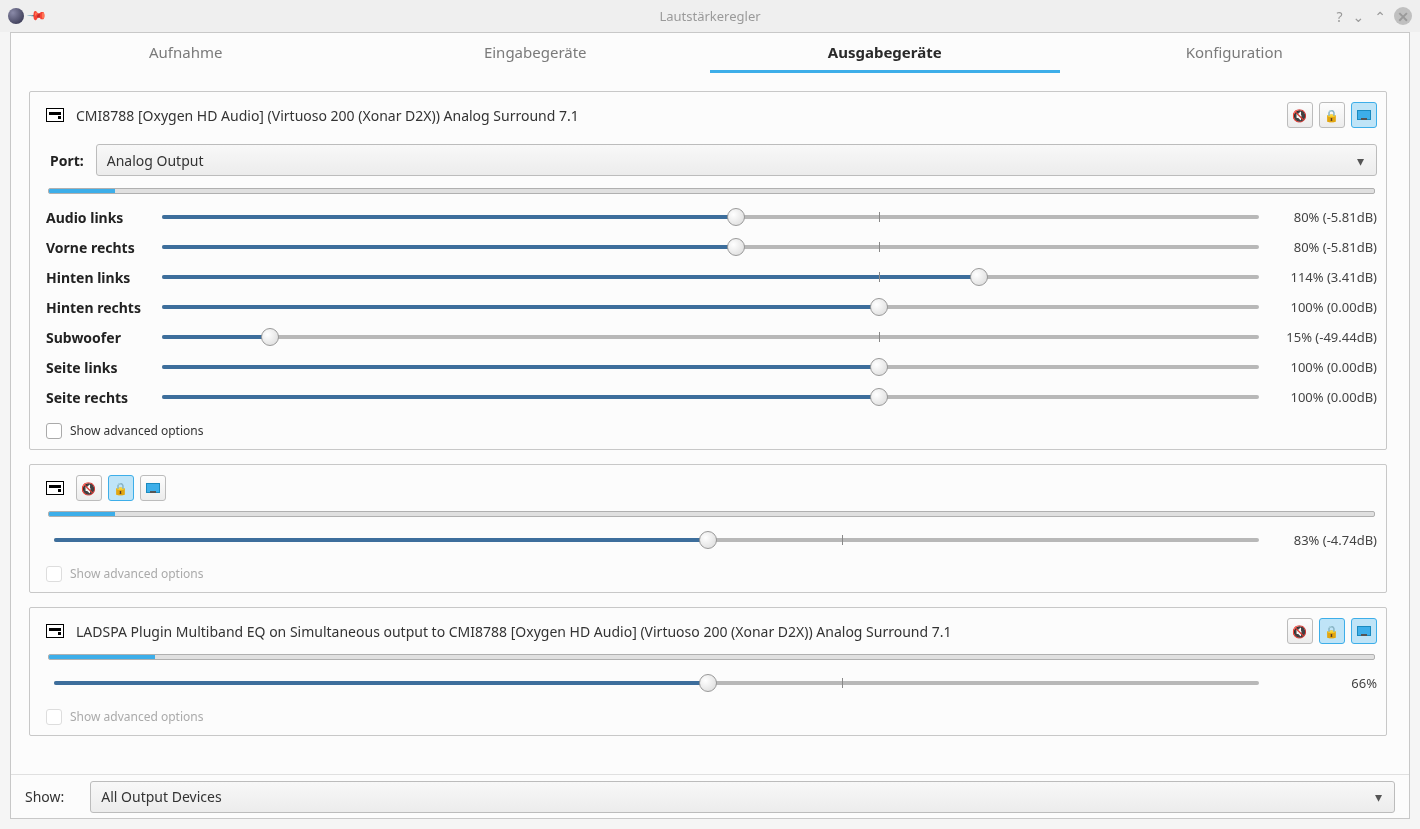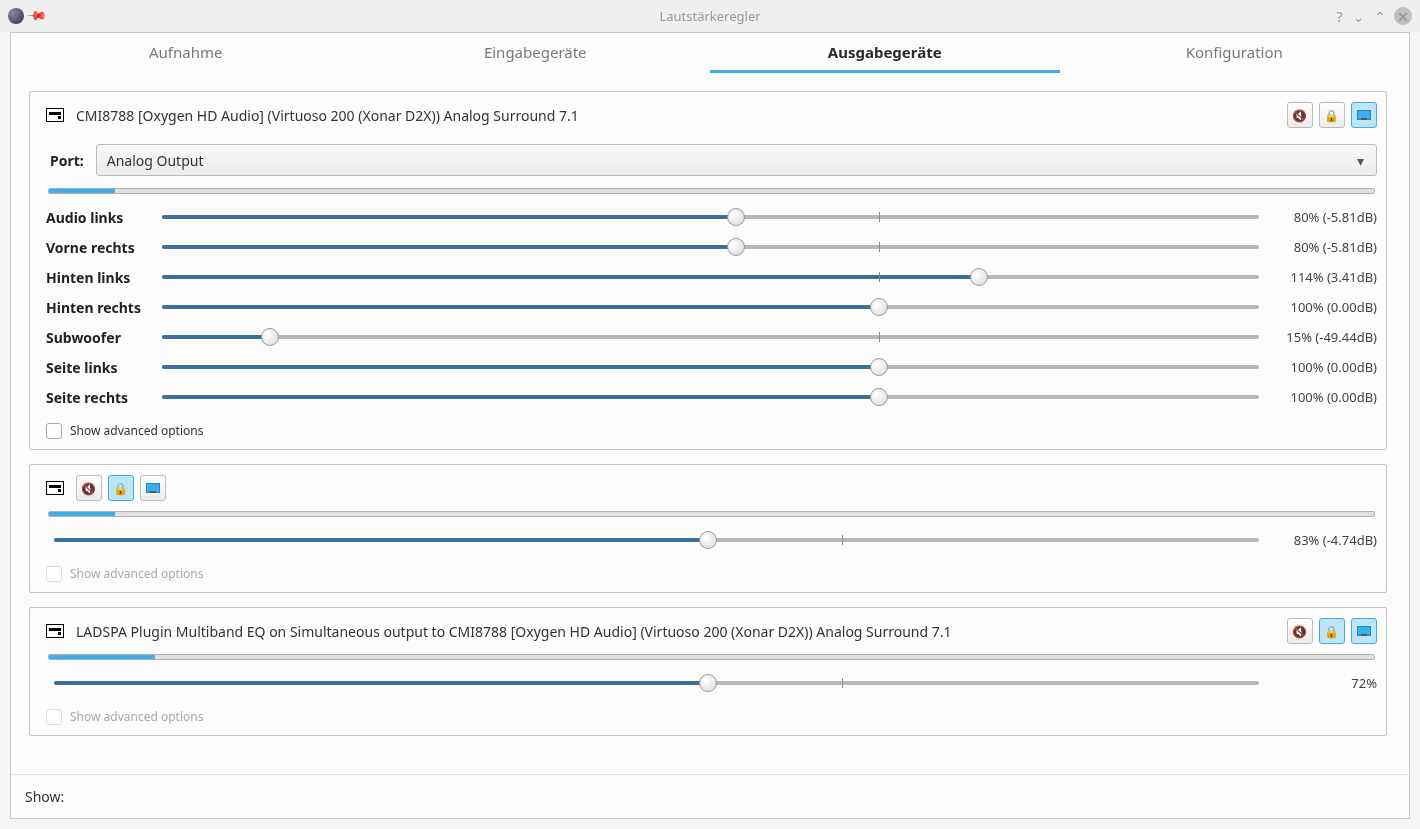--- a/index.html
+++ b/index.html
@@ -248,24 +248,27 @@
           <div class="vu-fill" style="width: 8%;"></div>
         </div>
         <div class="channel-row">
           <div class="ch-label blank"></div>
           <div class="slider-wrap">
             <div class="slider-track"></div>
             <div class="slider-fill" style="width: 54.2484%;"></div>
             <div class="slider-tick" style="left: 65.3595%;"></div>
             <div class="slider-thumb" style="left: 54.2484%;"></div>
           </div>
-          <div class="ch-value">72%</div>
+          <div class="ch-value">66%</div>
         </div>
         <div class="adv-row disabled">
           <div class="checkbox" style="border-color: rgb(221, 221, 221);"></div>
           <span class="adv-label">Show advanced options</span>
         </div>
       </div>
     </div>
   <div class="bottom-bar">
     <span class="show-label">Show:</span>
+    <div class="combo">
+      <span>All Output Devices</span>
+    </div>
   </div>
 </div>
 
 </body></html>

